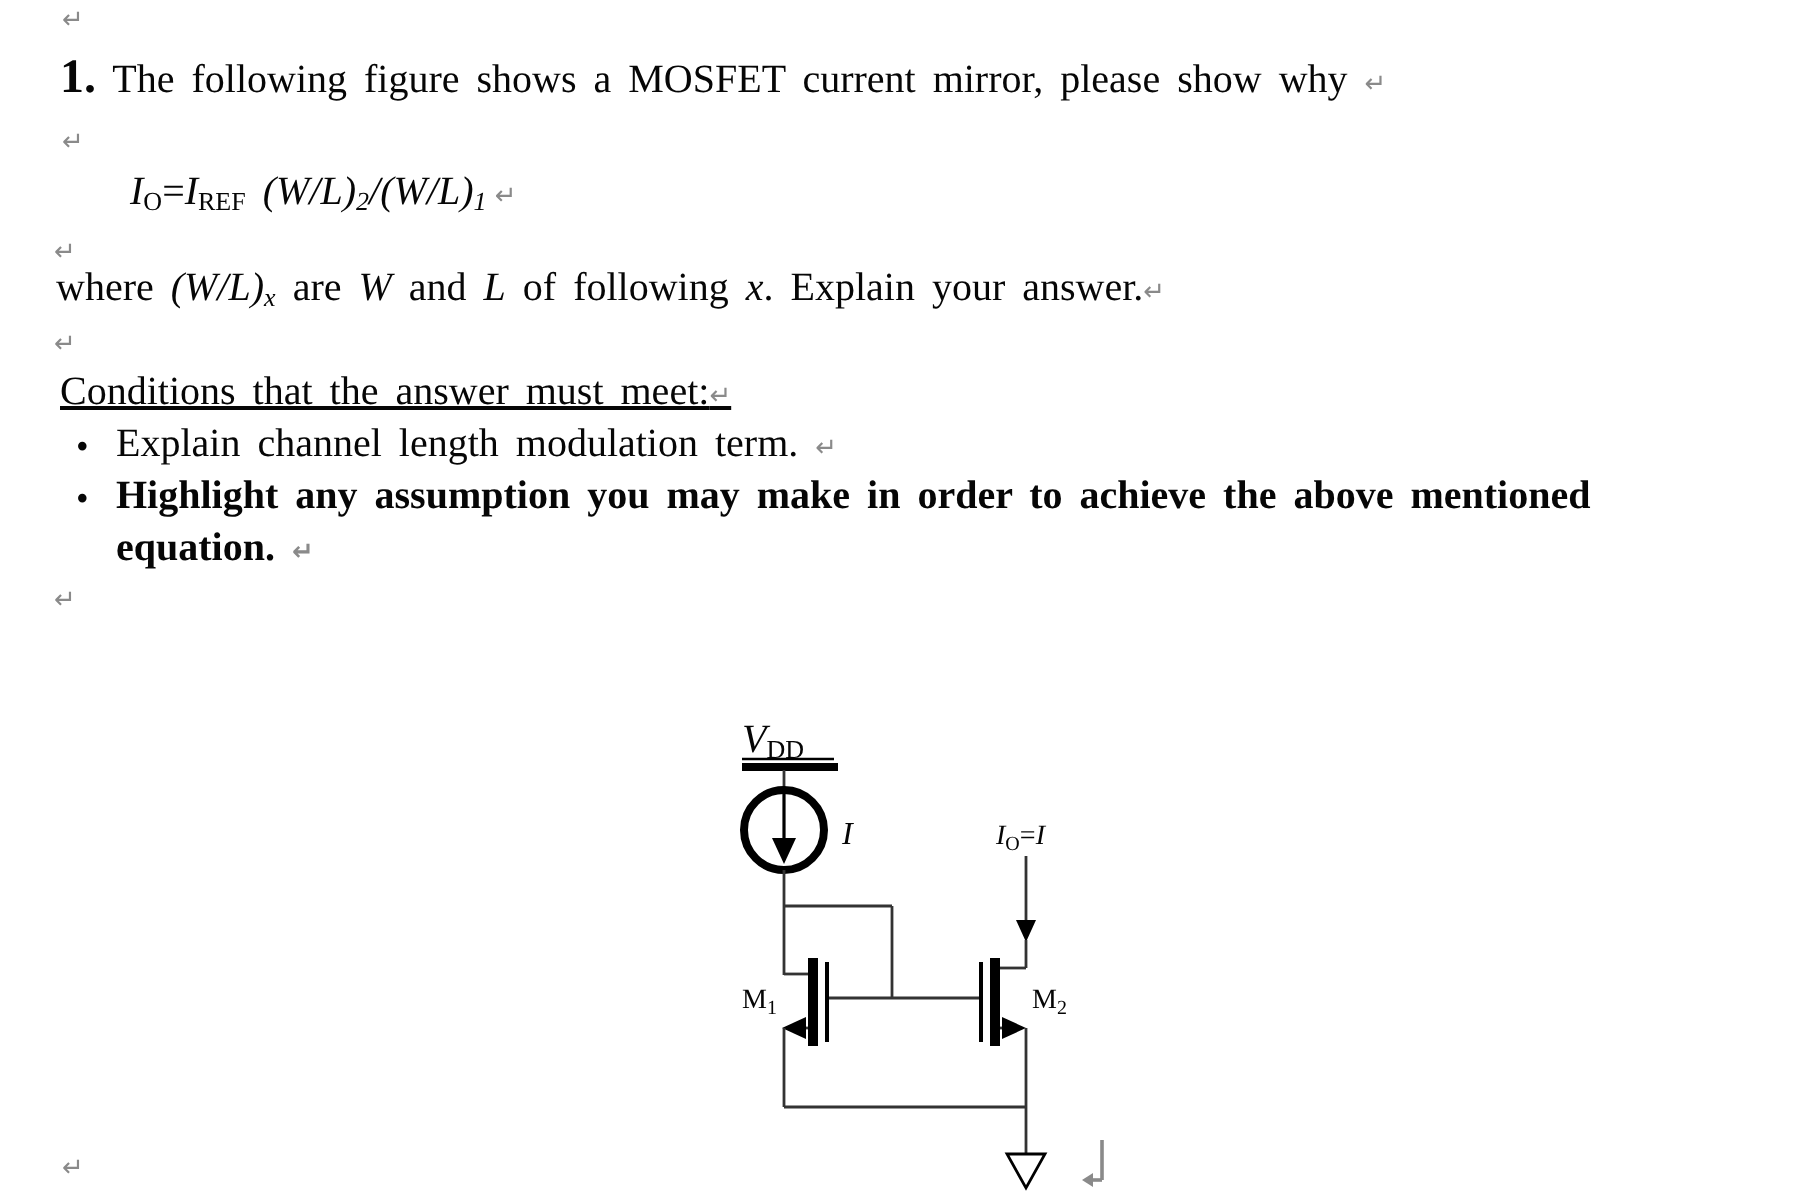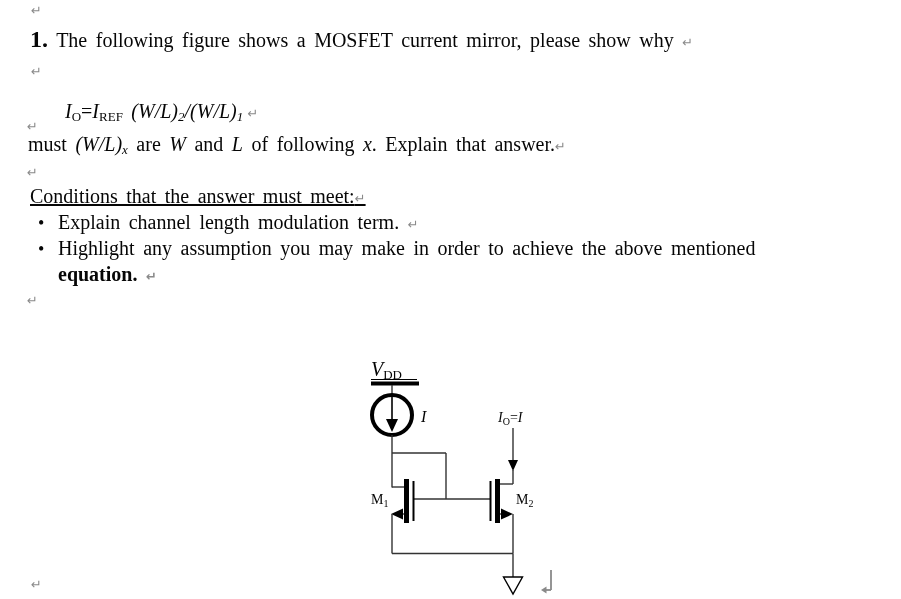--- a/index.html
+++ b/index.html
@@ -31,29 +31,29 @@
 <body>
 
 <span class="mark-solo" style="left:31px;top:3px;">↵</span>
 <span class="mark-solo" style="left:31px;top:64px;">↵</span>
 <span class="mark-solo" style="left:27px;top:119px;">↵</span>
 <span class="mark-solo" style="left:27px;top:165px;">↵</span>
 <span class="mark-solo" style="left:27px;top:293px;">↵</span>
 <span class="mark-solo" style="left:31px;top:577px;">↵</span>
 
 <div class="line" style="left:30px;top:28px;"><span class="r-num">1.</span><span class="r-n"> The following figure shows a MOSFET current mirror, please show why </span><span class="r-mark">↵</span></div>
-<div class="line" style="left:65px;top:100px;"><span class="r-i">I</span><span class="r-sub">O</span><span class="r-n">=</span><span class="r-i">I</span><span class="r-sub">REF</span><span class="r-n"> </span><span class="r-i">(W/L)</span><span class="r-subi">2</span><span class="r-i">/(W/L)</span><span class="r-subi">1</span><span class="r-mark"> ↵</span></div>
-<div class="line" style="left:28px;top:133px;"><span class="r-n">must </span><span class="r-i">(W/L)</span><span class="r-subi">x</span><span class="r-n"> are </span><span class="r-i">W</span><span class="r-n"> and </span><span class="r-i">L</span><span class="r-n"> of following </span><span class="r-i">x</span><span class="r-n">. Explain that answer.</span><span class="r-mark">↵</span></div>
+<div class="line" style="left:65px;top:85px;"><span class="r-i">I</span><span class="r-sub">O</span><span class="r-n">=</span><span class="r-i">I</span><span class="r-sub">REF</span><span class="r-n"> </span><span class="r-i">(W/L)</span><span class="r-subi">2</span><span class="r-i">/(W/L)</span><span class="r-subi">1</span><span class="r-mark"> ↵</span></div>
+<div class="line" style="left:28px;top:133px;"><span class="r-n">where </span><span class="r-i">(W/L)</span><span class="r-subi">x</span><span class="r-n"> are </span><span class="r-i">W</span><span class="r-n"> and </span><span class="r-i">L</span><span class="r-n"> of following </span><span class="r-i">x</span><span class="r-n">. Explain your answer.</span><span class="r-mark">↵</span></div>
 <div class="line" style="left:30px;top:185px;text-decoration:underline;"><span class="r-n">Conditions that the answer must meet:</span><span class="r-mark">↵</span></div>
 
 <span class="bullet-marker" style="left:38px;top:213px;">•</span>
 <div class="line" style="left:58px;top:211px;"><span class="r-n">Explain channel length modulation term. </span><span class="r-mark">↵</span></div>
 
 <span class="bullet-marker" style="left:38px;top:239px;">•</span>
-<div class="line" style="left:58px;top:237px;"><span class="r-n">Highlight any assumption you may make in order to achieve the above mentioned</span></div>
+<div class="line" style="left:58px;top:237px;font-weight:bold;"><span class="r-n">Highlight any assumption you may make in order to achieve the above mentioned</span></div>
 <div class="line" style="left:58px;top:263px;font-weight:bold;"><span class="r-n">equation. </span><span class="r-mark">↵</span></div>
 
 <div id="circuit">
 <svg width="230" height="252" viewBox="0 0 230 252">
 
   <text x="16" y="24" font-size="20">
     <tspan class="it">V</tspan><tspan font-size="13" dy="3">DD</tspan>
   </text>
   <line x1="16" y1="27.5" x2="62" y2="27.5" stroke="#000" stroke-width="1.2"></line>
   <line x1="16" y1="31.5" x2="64" y2="31.5" stroke="#000" stroke-width="4"></line>

